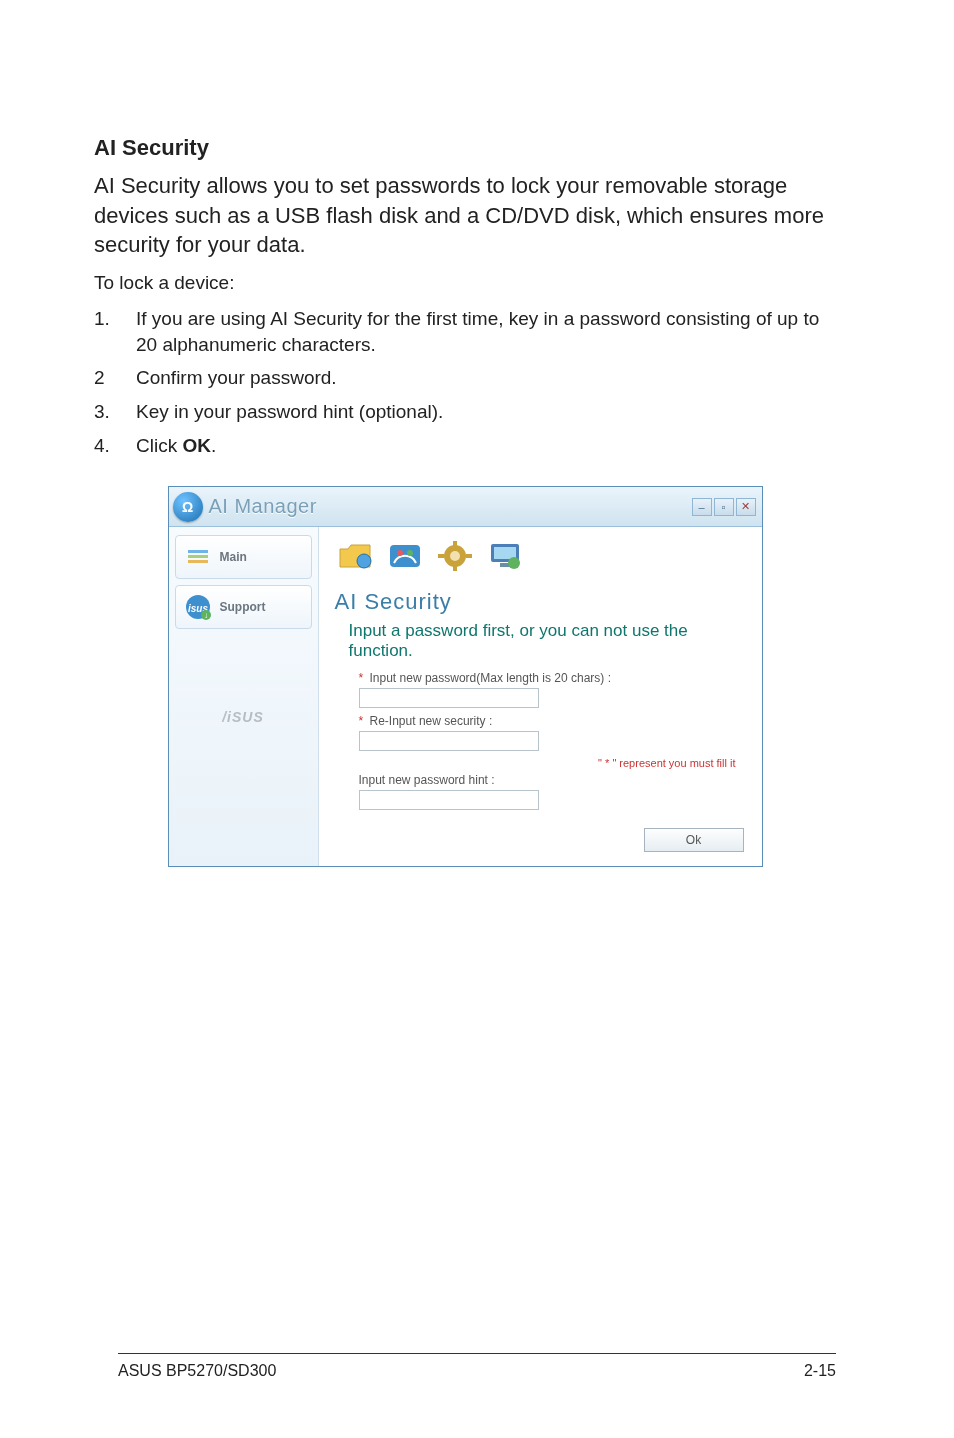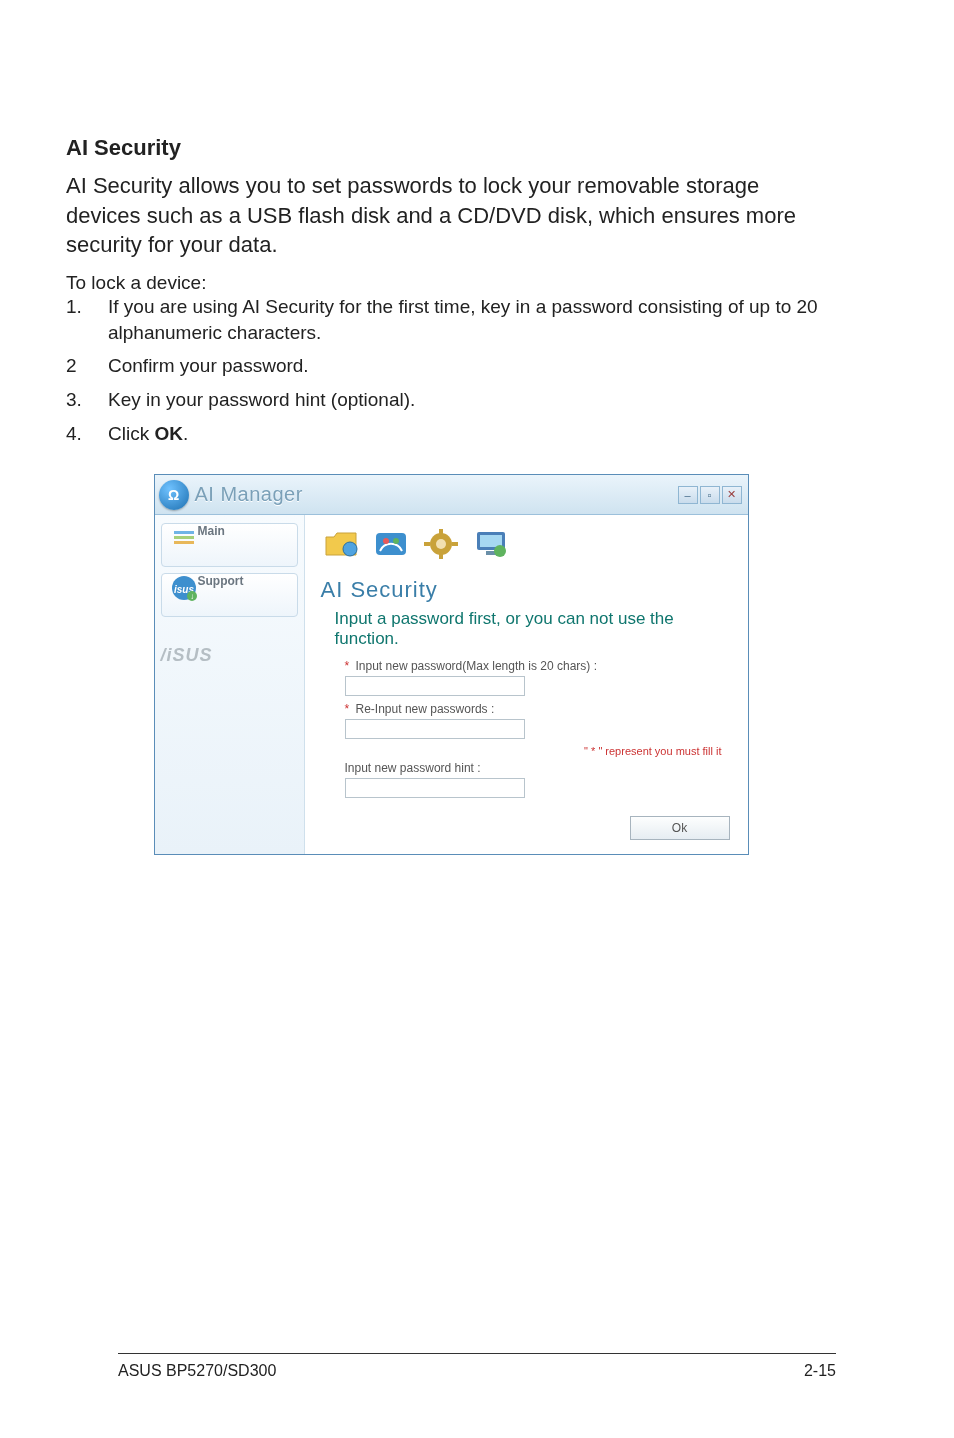--- a/index.html
+++ b/index.html
@@ -5,35 +5,35 @@
   * { margin: 0; padding: 0; box-sizing: border-box; }
   body {
     font-family: Arial, Helvetica, sans-serif;
     background: #fff;
     width: 954px;
     height: 1438px;
     position: relative;
     color: #222;
   }
   .page {
-    padding: 135px 118px 0 66px;
+    padding: 135px 118px 0 94px;
   }
   h2.section-title {
     font-size: 22px;
     font-weight: bold;
     margin-bottom: 10px;
   }
   p.body-text {
     font-size: 22px;
     line-height: 1.35;
     margin-bottom: 12px;
   }
   p.lock-intro {
     font-size: 19px;
-    margin-bottom: 0;
+    margin-bottom: 12px;
   }
   ol.steps {
     list-style: none;
     font-size: 19px;
   }
   ol.steps li {
     display: flex;
     margin-bottom: 8px;
     line-height: 1.35;
   }
@@ -88,43 +88,44 @@
   .app-body {
     display:flex;
   }
   .sidebar {
     width: 150px;
     background: linear-gradient(#f7fbfe, #e9f2f9);
     border-right: 1px solid #cfe0ec;
     padding: 8px 6px;
   }
   .side-tab {
-    display:flex; 
+    display:flex; align-items:center; gap:8px;
     height: 44px;
     background: linear-gradient(#ffffff, #eef5fb);
     border: 1px solid #c9dbe9;
     border-radius: 4px;
     margin-bottom: 6px;
     padding: 0 8px;
     font-size: 12px;
     color: #556;
     cursor: pointer;
   }
   .side-tab .icon-slot {
     width: 28px; height: 28px;
     display:flex; align-items:center; justify-content:center;
     flex-shrink: 0;
   }
   .tab-label { font-weight: bold; color:#6b7680; }
 
   .asus-logo {
-    margin-top: 28px;
+    margin-top: 80px;
+    text-align:center;
     font-style: italic;
     color:#b5bec4;
-    font-size: 18px;
+    font-size: 14px;
     font-weight: bold;
     letter-spacing: 1px;
   }
 
   .content {
     flex:1;
     padding: 8px 10px 14px 10px;
     background: #fff;
   }
   .toolbar {
@@ -310,21 +311,21 @@
         <div class="panel-sub">Input a password first, or you can not use the function.</div>
 
         <div class="form-area">
           <div class="form-row">
             <span class="req-star">*</span>
             <span class="form-label">Input new password(Max length is 20 chars) :</span>
             <span class="form-input-box"></span>
           </div>
           <div class="form-row">
             <span class="req-star">*</span>
-            <span class="form-label">Re-Input new passwords :</span>
+            <span class="form-label">Re-Input new security :</span>
             <span class="form-input-box"></span>
           </div>
           <div class="hint-note">" * " represent you must fill it</div>
           <div class="form-row">
             <span class="form-label">Input new password hint :</span>
             <span class="form-input-box"></span>
           </div>
         </div>
 
         <div class="ok-row">

